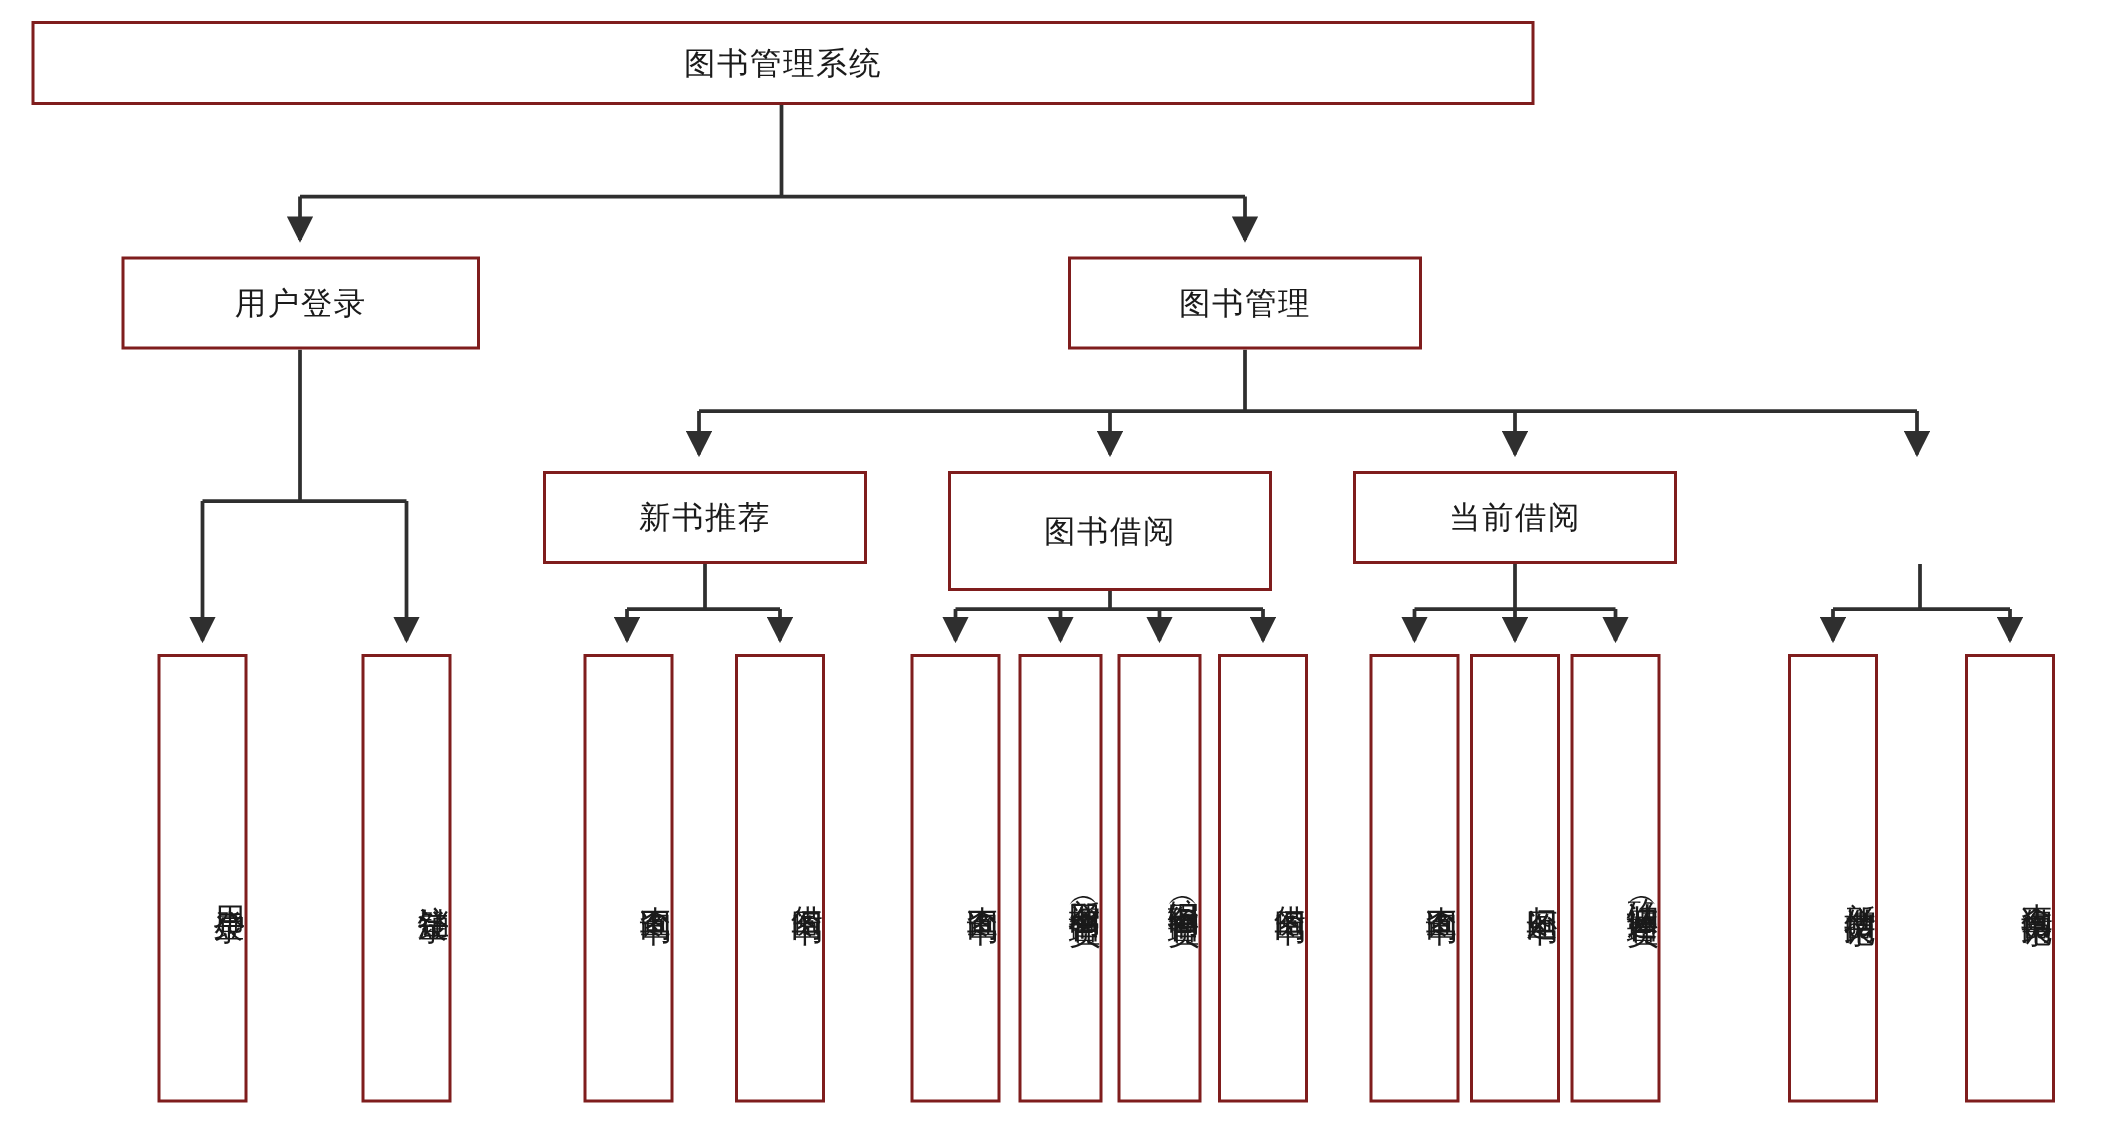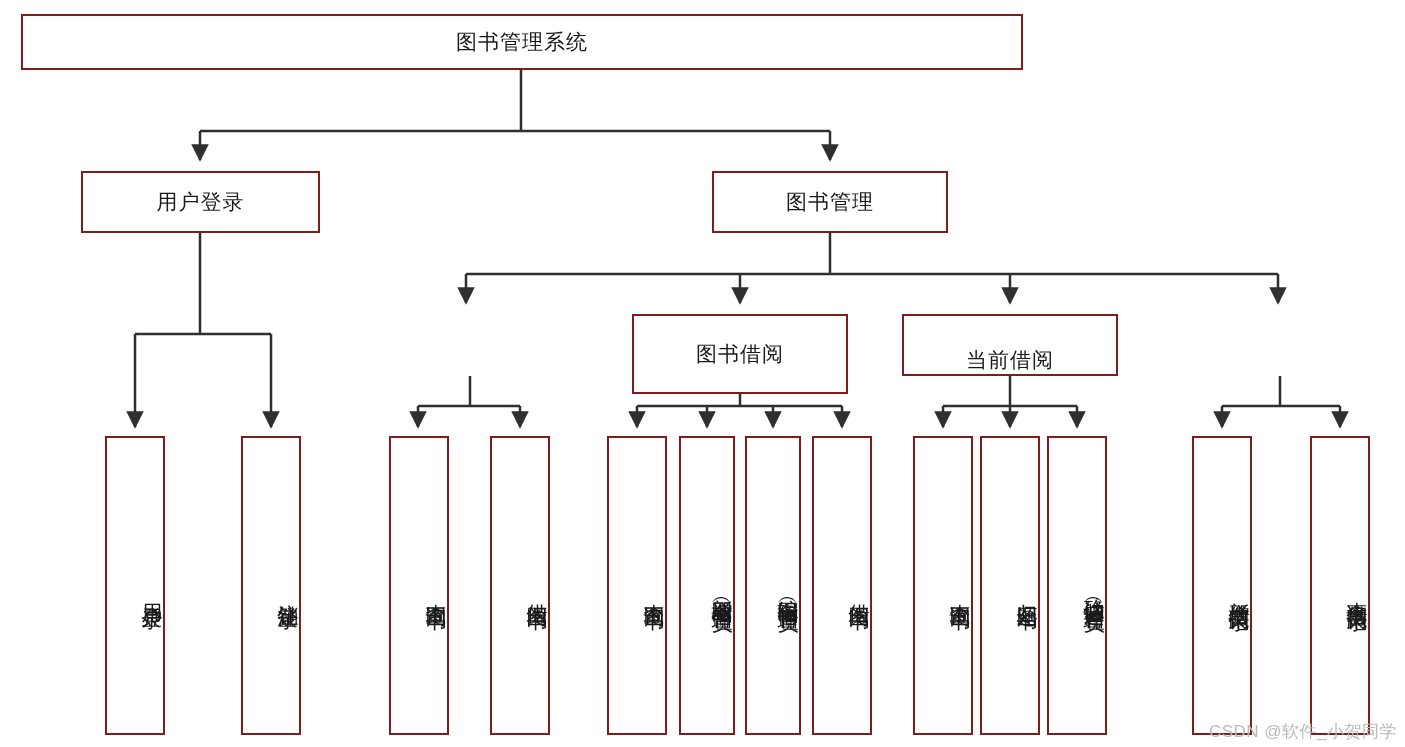--- a/index.html
+++ b/index.html
@@ -126,24 +126,27 @@
     <span>图书管理系统</span>
   </div>
 
   <div class="node h" style="left:81px; top:171px; width:239px; height:62px;">
     <span>用户登录</span>
   </div>
   <div class="node h" style="left:712px; top:171px; width:236px; height:62px;">
     <span>图书管理</span>
   </div>
 
+  <div class="node h" style="left:362px; top:314px; width:216px; height:62px;">
+    <span>新书推荐</span>
+  </div>
   <div class="node h" style="left:632px; top:314px; width:216px; height:80px;">
     <span>图书借阅</span>
   </div>
-  <div class="node h" style="left:902px; top:314px; width:216px; height:62px;align-items:flex-end;">
+  <div class="node h" style="left:902px; top:314px; width:216px; height:62px;">
     <span>当前借阅</span>
   </div>
 
   <div class="node v" style="left:105px; top:436px; width:60px; height:299px;">
     <span class="vtxt">用户登录</span>
   </div>
   <div class="node v" style="left:241px; top:436px; width:60px; height:299px;">
     <span class="vtxt">注销登录</span>
   </div>
 
@@ -177,14 +180,13 @@
     <span class="vtxt">确认归还（管理员）</span>
   </div>
 
   <div class="node v" style="left:1192px; top:436px; width:60px; height:299px;">
     <span class="vtxt">新增借阅记录</span>
   </div>
   <div class="node v" style="left:1310px; top:436px; width:60px; height:299px;">
     <span class="vtxt">查询借阅记录</span>
   </div>
 
-  <div id="watermark">CSDN @软件_小贺同学</div>
 </div>
 
 </body></html>

